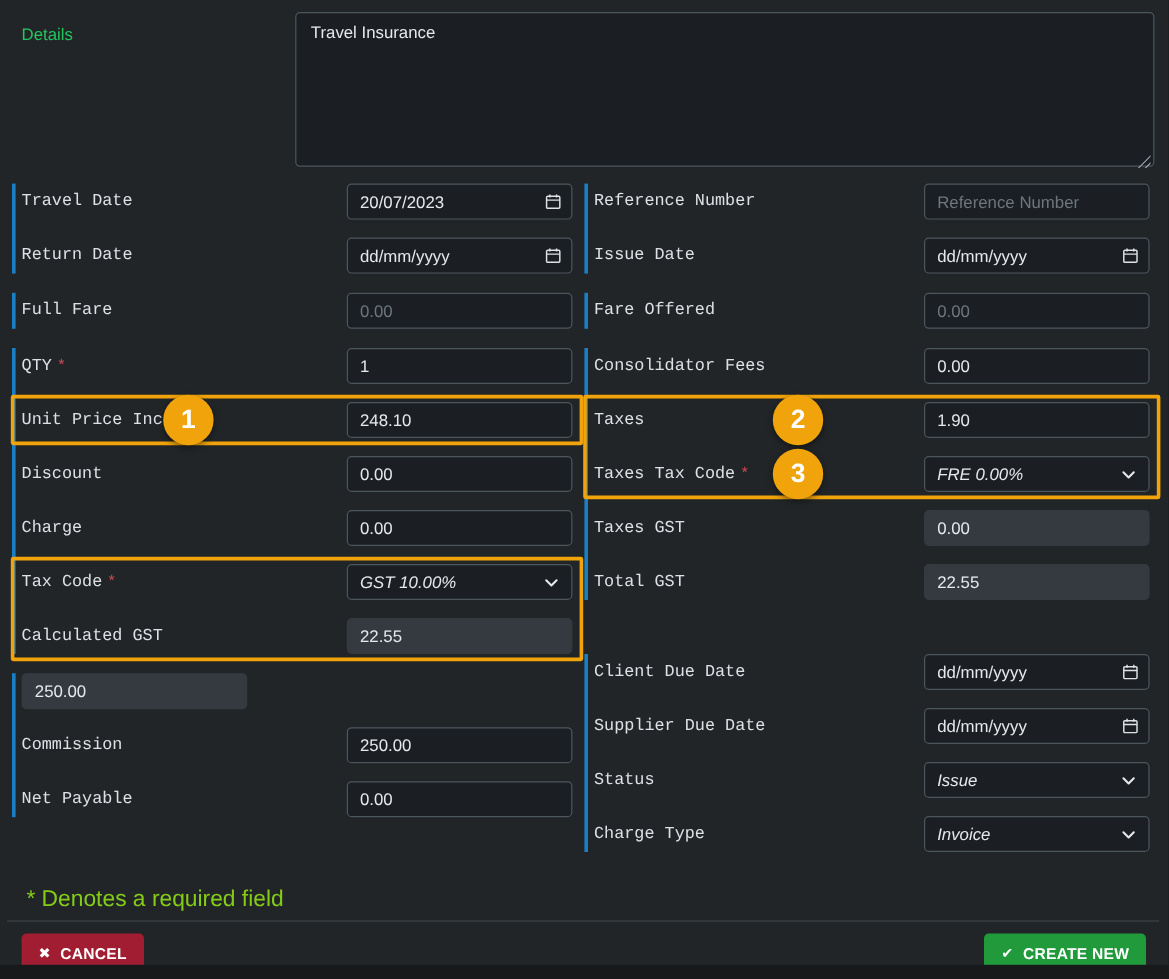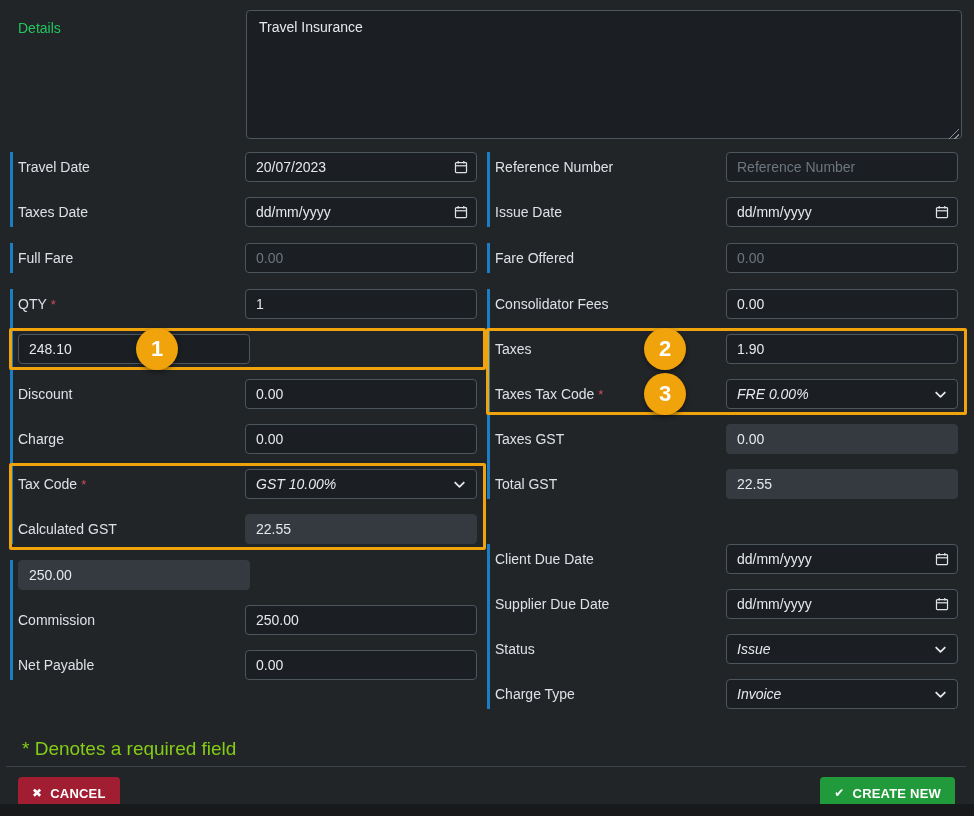--- a/index.html
+++ b/index.html
@@ -37,23 +37,23 @@
   .form-grid { display:grid; grid-template-columns: 1fr 1fr; column-gap: 2px; align-items:start; }
   .group {
     display:flex; flex-direction:column; row-gap:15px;
     border-left: 3px solid #1b7ec2;
     padding: 0 8px 0 5px;
     margin-bottom: 16px;
   }
   .col-right .group { padding-right: 4px; }
   .group.mt-extra { margin-top: 45px; justify-content: space-between; }
   .f-row { display:flex; align-items:center; height:30px; position:relative; }
-  .f-label { flex:1; font-size:14px; color:#dde1e5; padding-left:0; }
+  .f-label { flex:1; font-size:14px; color:#dde1e5; padding-left:0;font-family:Liberation Mono, monospace; }
   .req { color:#d04a5a; margin-left:4px; font-size:13px; }
-  .ctrl { width:232px; flex-shrink:0; position:relative; }
+  .ctrl { width:188px; flex-shrink:0; position:relative; }
   .ctl {
     width:100%; height:30px;
     background:#1b1f23; border:1px solid #4d555d; border-radius:4px;
     color:#e6e9ec; font:14px "Liberation Sans","DejaVu Sans",sans-serif;
     padding:0 10px; outline:none;
   }
   .ctl::placeholder { color:#6d767e; opacity:1; }
   .ctl.readonly { background:#343a40; border-color:#343a40; }
   .ctl.with-icon { padding-right:30px; }
   .cal-icon { position:absolute; right:9px; top:50%; transform:translateY(-50%); display:flex; }
@@ -110,21 +110,21 @@
             <div class="ctrl"><input class="ctl with-icon" type="text" value="20/07/2023" style=""><span class="cal-icon">
                 <svg width="14" height="14" viewBox="0 0 16 16" fill="none" stroke="#dfe3e6" stroke-width="1.4">
                   <rect x="1.7" y="3" width="12.6" height="11.3" rx="1"></rect>
                   <line x1="1.7" y1="6.6" x2="14.3" y2="6.6"></line>
                   <line x1="4.8" y1="1.2" x2="4.8" y2="4"></line>
                   <line x1="11.2" y1="1.2" x2="11.2" y2="4"></line>
                 </svg>
               </span></div>
           </div>
           <div class="f-row">
-            <div class="f-label"><span>Taxes Date</span></div>
+            <div class="f-label"><span>Return Date</span></div>
             <div class="ctrl"><input class="ctl with-icon" type="text" value="dd/mm/yyyy" style=""><span class="cal-icon">
                 <svg width="14" height="14" viewBox="0 0 16 16" fill="none" stroke="#dfe3e6" stroke-width="1.4">
                   <rect x="1.7" y="3" width="12.6" height="11.3" rx="1"></rect>
                   <line x1="1.7" y1="6.6" x2="14.3" y2="6.6"></line>
                   <line x1="4.8" y1="1.2" x2="4.8" y2="4"></line>
                   <line x1="11.2" y1="1.2" x2="11.2" y2="4"></line>
                 </svg>
               </span></div>
           </div>
         </div>
@@ -134,20 +134,21 @@
             <div class="ctrl"><input class="ctl" type="text" placeholder="0.00" style=""></div>
           </div>
         </div>
         <div class="group">
           <div class="f-row">
             <div class="f-label"><span>QTY</span><span class="req">*</span></div>
             <div class="ctrl"><input class="ctl" type="text" value="1" style=""></div>
           </div>
           <div class="hl-box">
             <div class="f-row">
+              <div class="f-label"><span>Unit Price Inc</span></div>
               <div class="ctrl"><input class="ctl" type="text" value="248.10" style=""></div>
             </div>
             <div class="badge" style="top: -3px; left: 124px;">1</div>
           </div>
           <div class="f-row">
             <div class="f-label"><span>Discount</span></div>
             <div class="ctrl"><input class="ctl" type="text" value="0.00" style=""></div>
           </div>
           <div class="f-row">
             <div class="f-label"><span>Charge</span></div>

